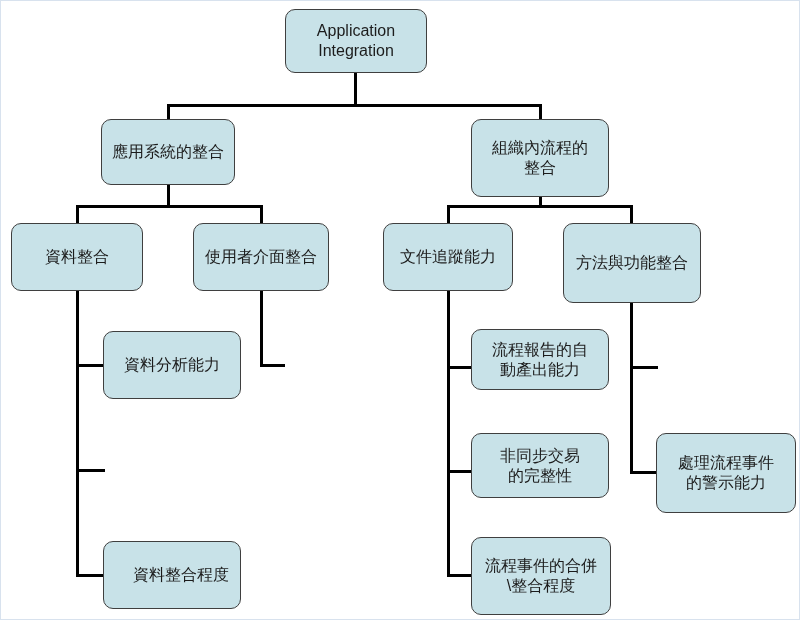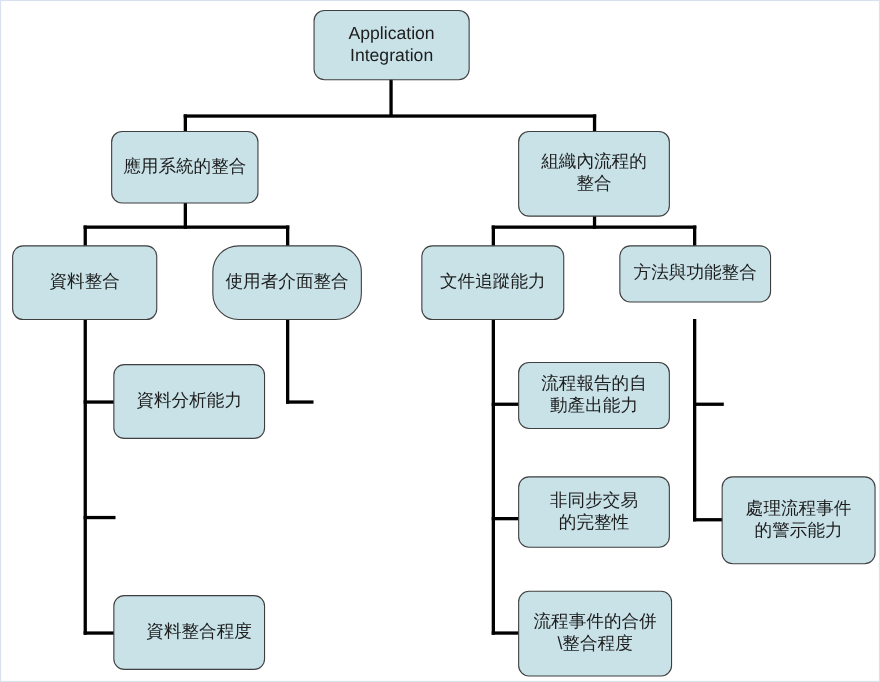--- a/index.html
+++ b/index.html
@@ -78,25 +78,25 @@
   <div class="node" style="left:284px;top:8px;width:142px;height:64px;">Application
 Integration</div>
 
   <div class="node" style="left:100px;top:118px;width:134px;height:66px;">應用系統的整合</div>
 
   <div class="node" style="left:470px;top:118px;width:138px;height:78px;">組織內流程的
 整合</div>
 
   <div class="node" style="left:10px;top:222px;width:132px;height:68px;">資料整合</div>
 
-  <div class="node" style="left:192px;top:222px;width:136px;height:68px;border-radius:24px;">使用者介面整合</div>
+  <div class="node" style="left:192px;top:222px;width:136px;height:68px;">使用者介面整合</div>
 
   <div class="node" style="left:382px;top:222px;width:130px;height:68px;">文件追蹤能力</div>
 
-  <div class="node" style="left:562px;top:222px;width:138px;height:52px;">方法與功能整合</div>
+  <div class="node" style="left:562px;top:222px;width:138px;height:80px;">方法與功能整合</div>
 
   <div class="node" style="left:102px;top:330px;width:138px;height:68px;">資料分析能力</div>
 
 
   <div class="node" style="left:102px;top:540px;width:138px;height:68px;padding-left:20px;">資料整合程度</div>
 
 
   <div class="node" style="left:470px;top:328px;width:138px;height:61px;text-align:center;">流程報告的自
 動產出能力</div>
 

